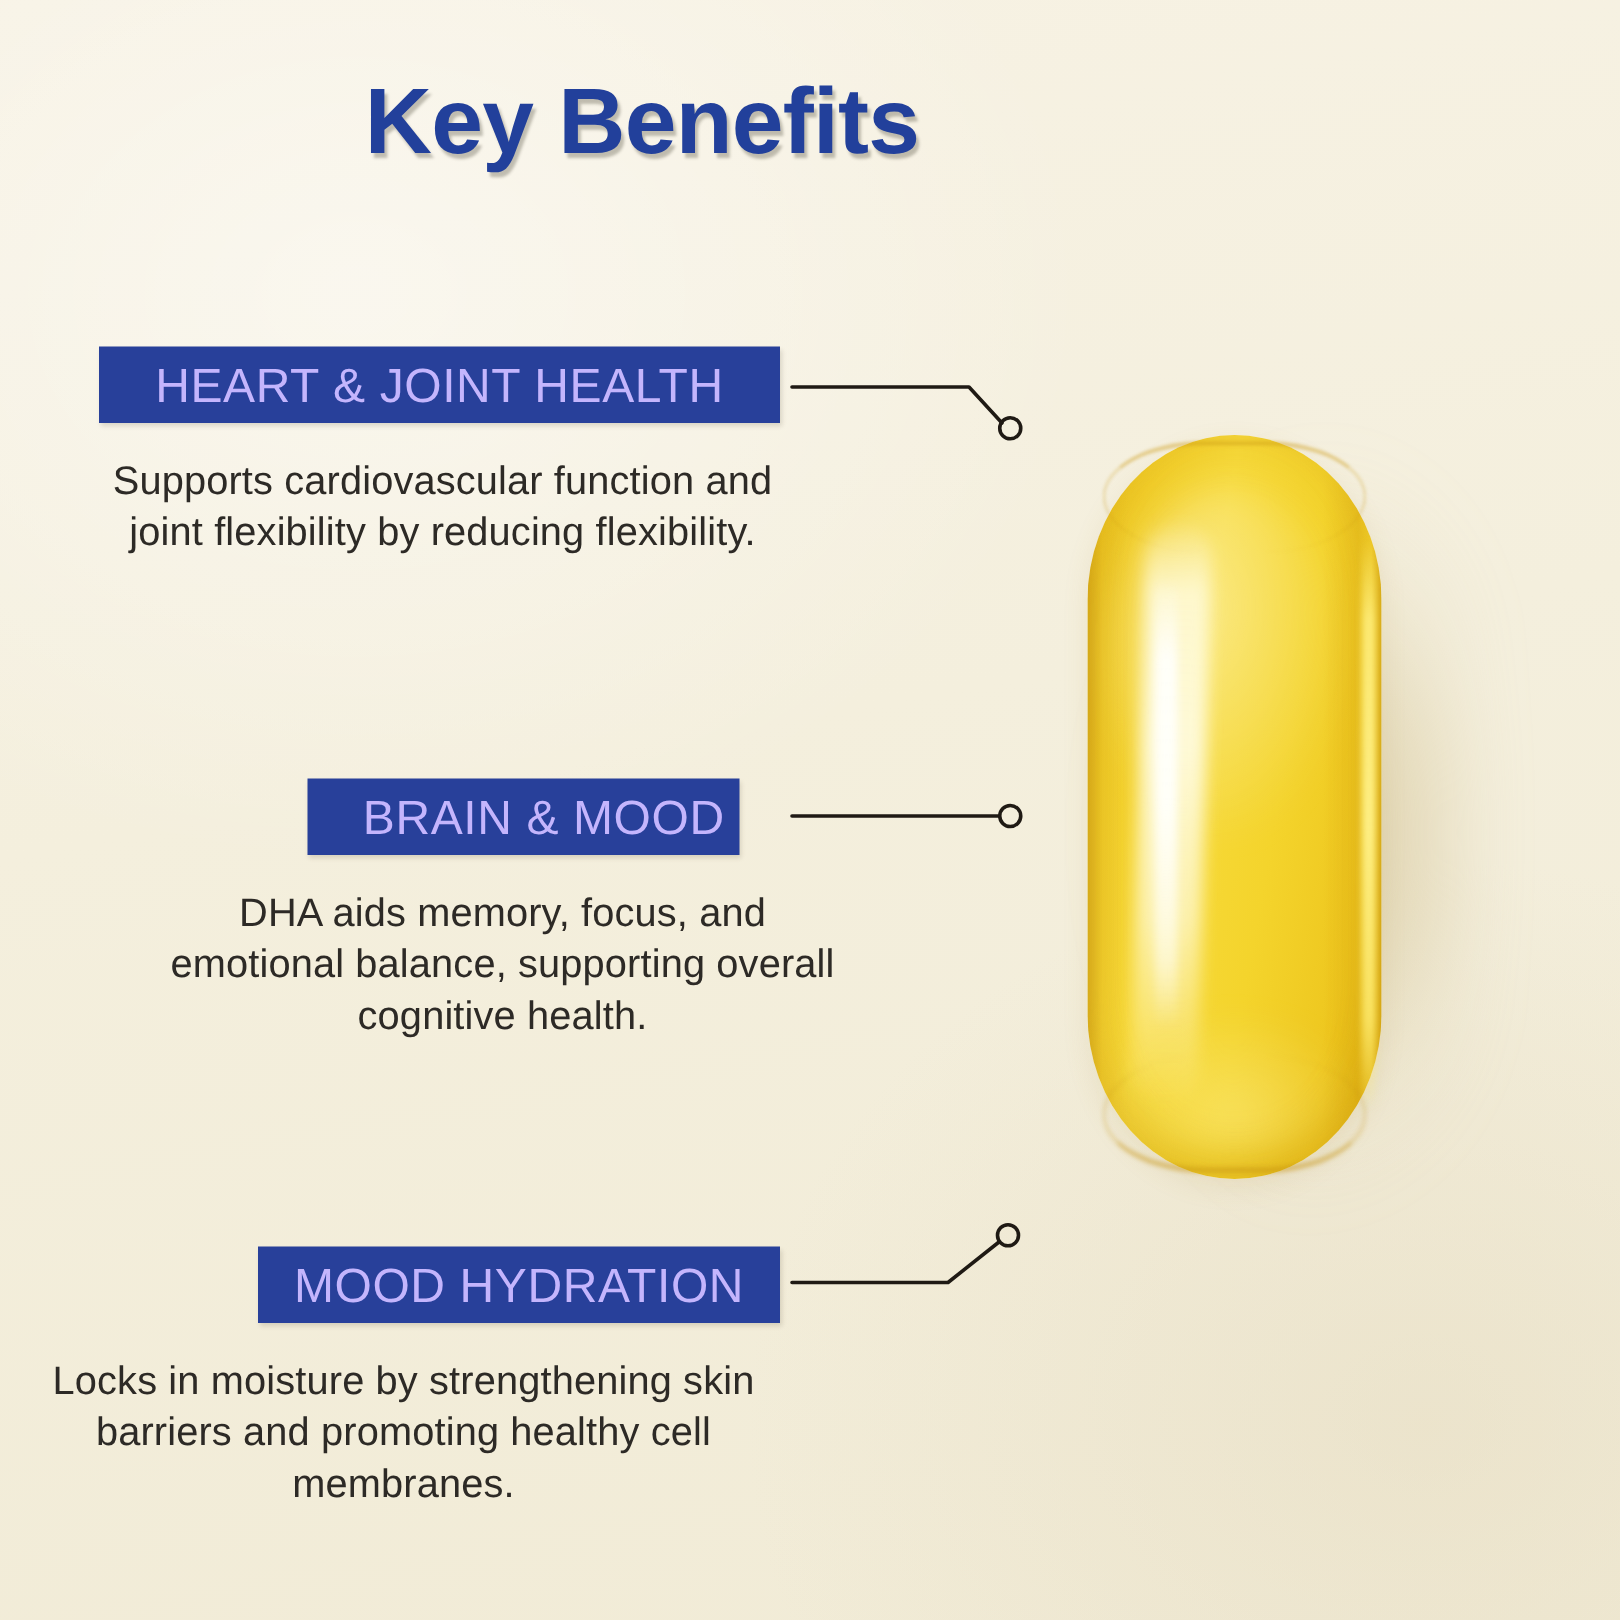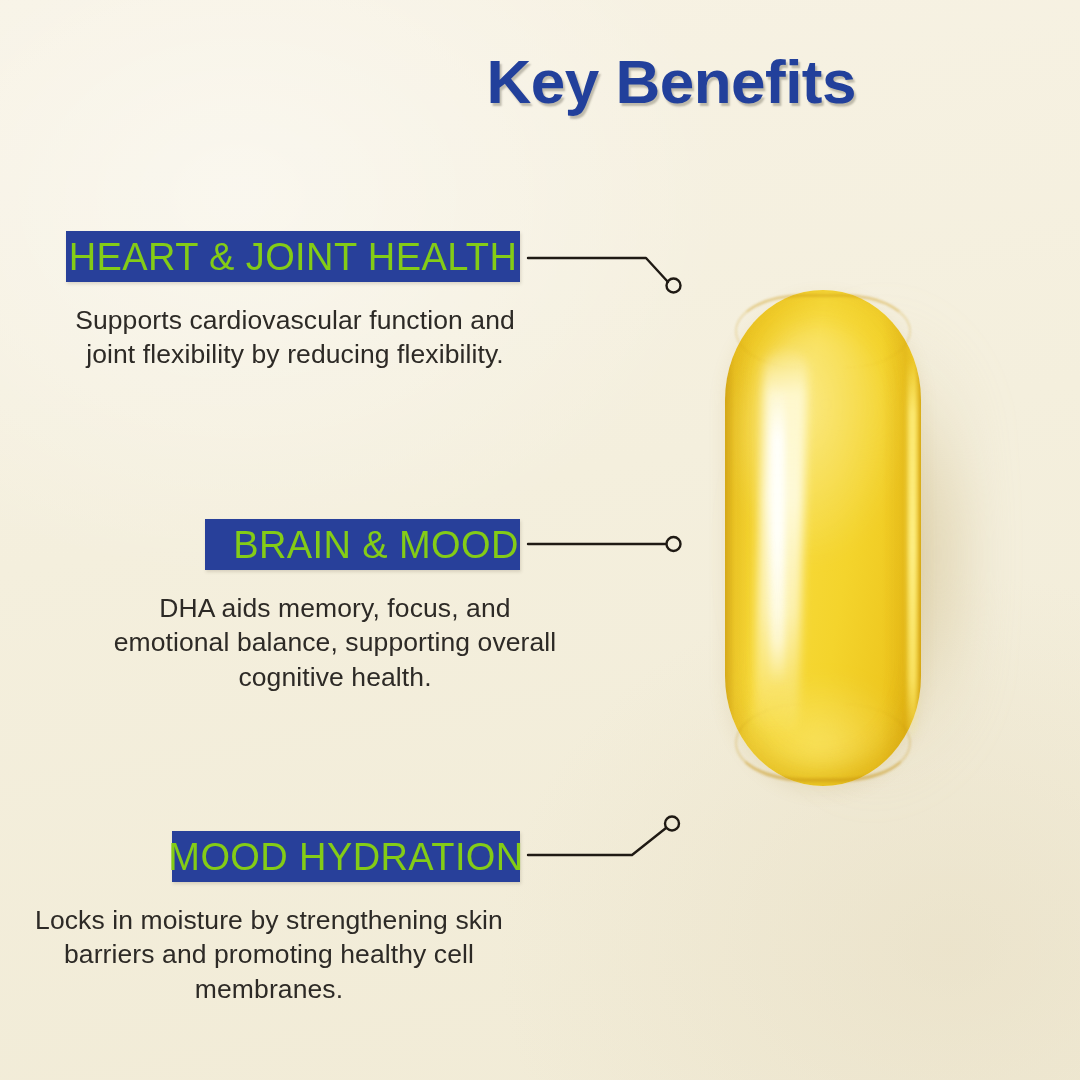--- a/index.html
+++ b/index.html
@@ -17,42 +17,42 @@
     background-image:
       radial-gradient(ellipse 70% 55% at 22% 18%, rgba(255,255,255,0.45) 0%, rgba(255,255,255,0) 65%),
       radial-gradient(ellipse 60% 50% at 88% 88%, rgba(226,215,186,0.40) 0%, rgba(226,215,186,0) 70%),
       linear-gradient(170deg, #f7f2e4 0%, #f4efdd 45%, #f1ebd6 100%);
   }
 
   
   #page-title {
     position:absolute;
     left:0; top:46px; width:856px;
-    text-align:right;
+    text-align:center;
     font-size:62px;
     font-weight:bold;
     letter-spacing:-0.5px;
     color:#22409b;
     text-shadow:2px 3px 2px rgba(60,55,40,0.30);
   }
 
   
   .benefit { position:absolute; }
 
   .badge {
     position:absolute;
     background:#28409a;
     display:flex;
     align-items:center;
     justify-content:center;
     box-shadow:1px 2px 3px rgba(90,80,55,0.18);
   }
   .badge-label {
-    color:#84cc16;
-    font-size:38px;
+    color:#c4b5fd;
+    font-size:32px;
     font-weight:500;
     letter-spacing:0.4px;
     white-space:nowrap;
     line-height:1;
   }
 
   .body-text {
     position:absolute;
     color:#2d2a26;
     font-size:26.5px;
@@ -224,21 +224,21 @@
     <svg class="connector" style="left:520px; top:236px;" width="170" height="70" viewBox="0 0 170 70">
       <path d="M 8 22 L 126 22 L 148 46" fill="none" stroke="#1f1a14" stroke-width="2.4" stroke-linecap="round" stroke-linejoin="round"></path>
       <circle cx="153.5" cy="49.5" r="7" fill="none" stroke="#1f1a14" stroke-width="2.4"></circle>
     </svg>
 
     <div class="body-text" style="left:70px; top:303px; width:450px;">Supports cardiovascular function and joint flexibility by reducing flexibility.</div>
   </div>
 
   <div class="benefit">
 
-    <div class="badge" style="left:205px; top:519px; width:315px; height:51px;padding-left:27px;">
+    <div class="badge" style="left:205px; top:519px; width:288px; height:51px;padding-left:27px;">
       <span class="badge-label">BRAIN &amp; MOOD</span>
     </div>
 
     <svg class="connector" style="left:520px; top:520px;" width="170" height="44" viewBox="0 0 170 44">
       <path d="M 8 24 L 146 24" fill="none" stroke="#1f1a14" stroke-width="2.4" stroke-linecap="round"></path>
       <circle cx="153.5" cy="24" r="7" fill="none" stroke="#1f1a14" stroke-width="2.4"></circle>
     </svg>
 
     <div class="body-text" style="left:110px; top:591px; width:450px;">DHA aids memory, focus, and emotional balance, supporting overall cognitive health.</div>
   </div>

